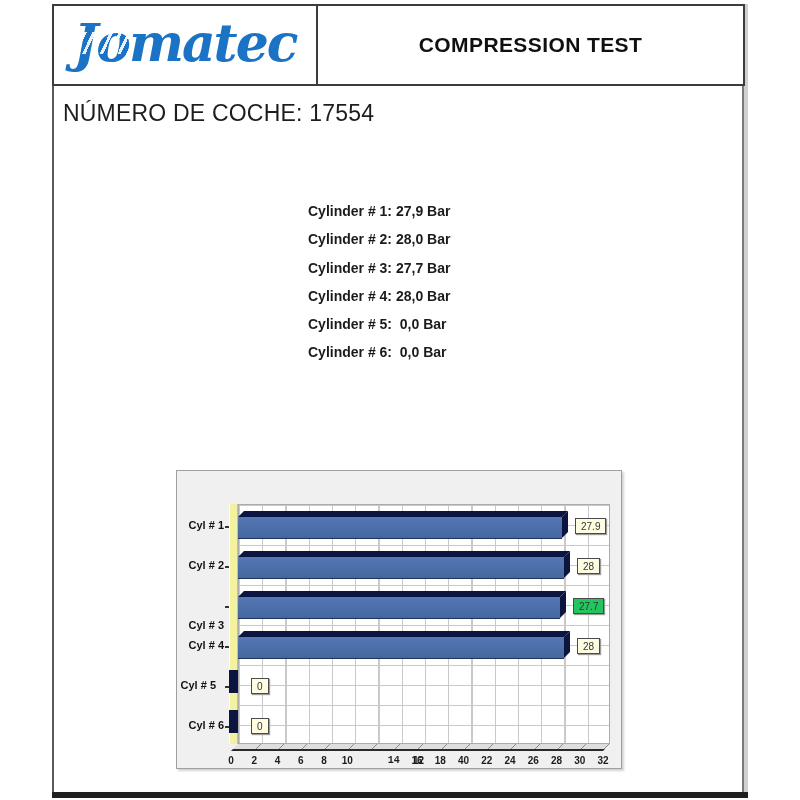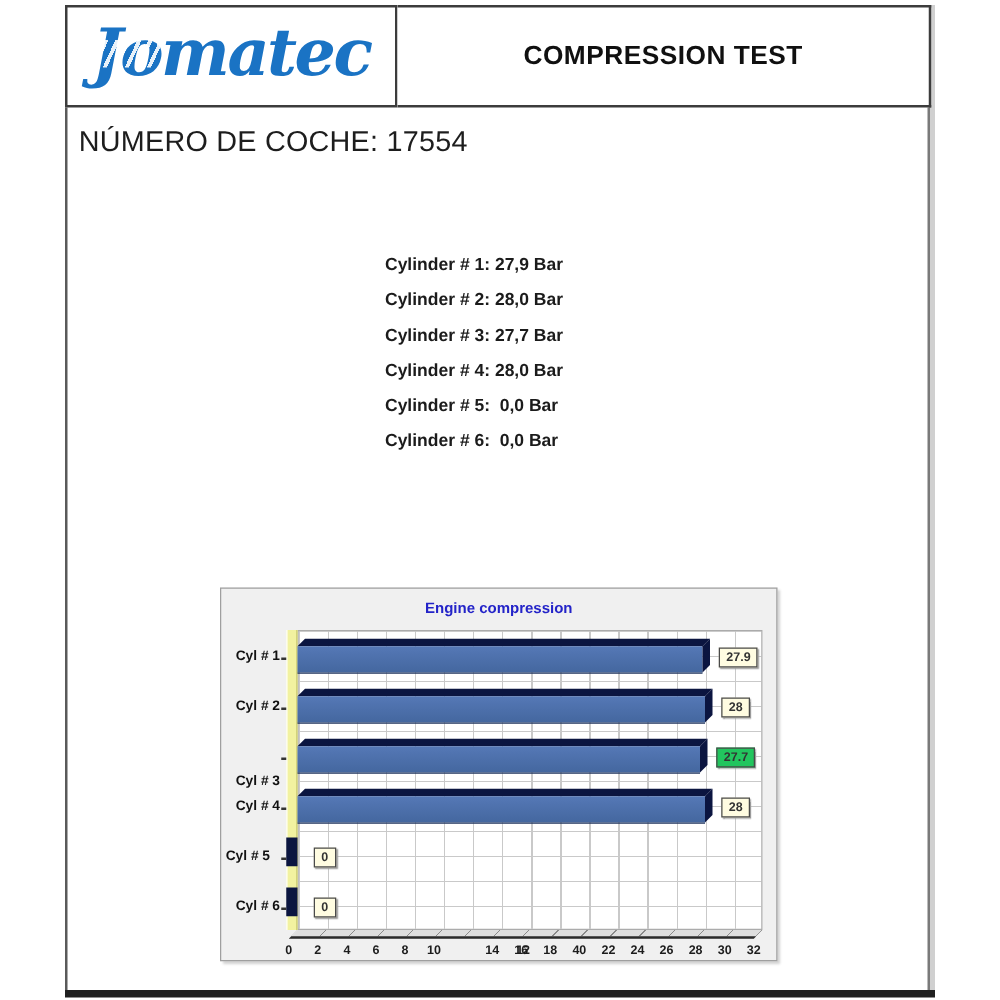--- a/index.html
+++ b/index.html
@@ -40,21 +40,21 @@
   .plot-area{position:absolute;box-sizing:border-box;border:1px solid #ababab;}
   .wall{position:absolute;box-sizing:border-box;}
   .floor{position:absolute;box-sizing:border-box;border-bottom:2px solid #2a2a2a;}
   .cat-label{position:absolute;text-align:right;font-weight:bold;font-size:11px;color:#111;}
   .cat-tick{position:absolute;background:#333;}
   .bar-top{position:absolute;transform:skewX(-45deg);transform-origin:left bottom;}
   .bar-front{position:absolute;}
   .bar-side{position:absolute;transform:skewY(-45deg);transform-origin:left top;}
   .zero-sliver{position:absolute;}
   .value-box{position:absolute;box-sizing:border-box;border:1px solid #4a4a4a;
-             box-shadow:1px 1px 1px #9a9a9a;font-weight:bold;font-size:10px;color:#333;
+             box-shadow:1px 1px 1px #9a9a9a;font-weight:normal;font-size:10px;color:#333;
              display:flex;align-items:center;justify-content:center;padding:0 5px;height:16px;}
   .x-tick{position:absolute;transform:translateX(-50%);font-weight:bold;font-size:10px;color:#1c1c1c;}
 </style>
 </head>
 <body>
 
 <div class="canvas">
   <div class="page"></div>
 
   <div class="logo-box">
@@ -71,21 +71,20 @@
   <div class="readings">
     <div class="reading">Cylinder # 1: 27,9 Bar</div>
     <div class="reading">Cylinder # 2: 28,0 Bar</div>
     <div class="reading">Cylinder # 3: 27,7 Bar</div>
     <div class="reading">Cylinder # 4: 28,0 Bar</div>
     <div class="reading">Cylinder # 5:  0,0 Bar</div>
     <div class="reading">Cylinder # 6:  0,0 Bar</div>
   </div>
 
   <div class="chart-panel">
-    <div class="chart-title" id="chart-title" style="color: rgb(35, 35, 200);">Engine compression</div>
     <div class="chart-body" id="chart-body">
         <div class="plot-area" style="left: 61px; top: 33px; width: 372px; height: 240px; background: repeating-linear-gradient(to right, rgb(201, 201, 201) 0px, rgb(201, 201, 201) 1px, transparent 1px, transparent 23.25px), repeating-linear-gradient(rgb(201, 201, 201) 0px, rgb(201, 201, 201) 1px, transparent 1px, transparent 20px) rgb(255, 255, 255);"></div>
         <div class="wall" style="left: 52px; top: 33px; width: 9px; height: 240px; background: rgb(242, 242, 160); border-left: 1px solid rgb(255, 255, 255); border-right: 1px solid rgb(200, 200, 110);"></div>
         <div class="cat-label" style="left: 0px; top: 48px; width: 47px;">Cyl # 1</div>
         <div class="cat-tick" style="left: 48px; top: 55px; width: 4px; height: 2px;"></div>
         <div class="bar-top" style="left: 61px; top: 40px; width: 324px; height: 6px; background: rgb(11, 21, 64);"></div>
         <div class="bar-front" style="left: 61px; top: 46px; width: 324px; height: 21px; background: linear-gradient(rgb(85, 120, 182), rgb(68, 103, 159)); border-bottom: 1px solid rgb(32, 53, 94);"></div>
         <div class="bar-side" style="left: 385px; top: 46px; width: 6px; height: 21px; background: rgb(11, 21, 64);"></div>
         <div class="value-box" style="left: 398px; top: 47px; background: rgb(255, 252, 225);">27.9</div>
         <div class="cat-label" style="left: 0px; top: 88px; width: 47px;">Cyl # 2</div>
@@ -115,21 +114,21 @@
         <div class="zero-sliver" style="left: 52px; top: 239px; width: 9px; height: 23px; background: rgb(11, 21, 64);"></div>
         <div class="value-box" style="left: 74px; top: 247px; background: rgb(255, 252, 225);">0</div>
         <div class="floor" style="left: 61px; top: 273px; width: 372px; height: 7px; background: repeating-linear-gradient(90deg, transparent 0px, transparent 22.25px, rgb(138, 138, 138) 22.25px, rgb(138, 138, 138) 23.25px) rgb(222, 222, 222); transform: skewX(-45deg); transform-origin: left top;"></div>
         <div class="x-tick" style="left: 54px; top: 284px;">0</div>
         <div class="x-tick" style="left: 77.25px; top: 284px;">2</div>
         <div class="x-tick" style="left: 100.5px; top: 284px;">4</div>
         <div class="x-tick" style="left: 123.75px; top: 284px;">6</div>
         <div class="x-tick" style="left: 147px; top: 284px;">8</div>
         <div class="x-tick" style="left: 170.25px; top: 284px;">10</div>
         <div class="x-tick" style="left: 193.5px; top: 284px; margin-left: 48px;">12</div>
-        <div class="x-tick" style="left: 216.75px; top: 284px;">14</div>
+        <div class="x-tick" style="left: 216.75px; top: 284px; font-family: Liberation Mono, monospace;">14</div>
         <div class="x-tick" style="left: 240px; top: 284px;">16</div>
         <div class="x-tick" style="left: 263.25px; top: 284px;">18</div>
         <div class="x-tick" style="left: 286.5px; top: 284px;">40</div>
         <div class="x-tick" style="left: 309.75px; top: 284px;">22</div>
         <div class="x-tick" style="left: 333px; top: 284px;">24</div>
         <div class="x-tick" style="left: 356.25px; top: 284px;">26</div>
         <div class="x-tick" style="left: 379.5px; top: 284px;">28</div>
         <div class="x-tick" style="left: 402.75px; top: 284px;">30</div>
         <div class="x-tick" style="left: 426px; top: 284px;">32</div>
       </div>

